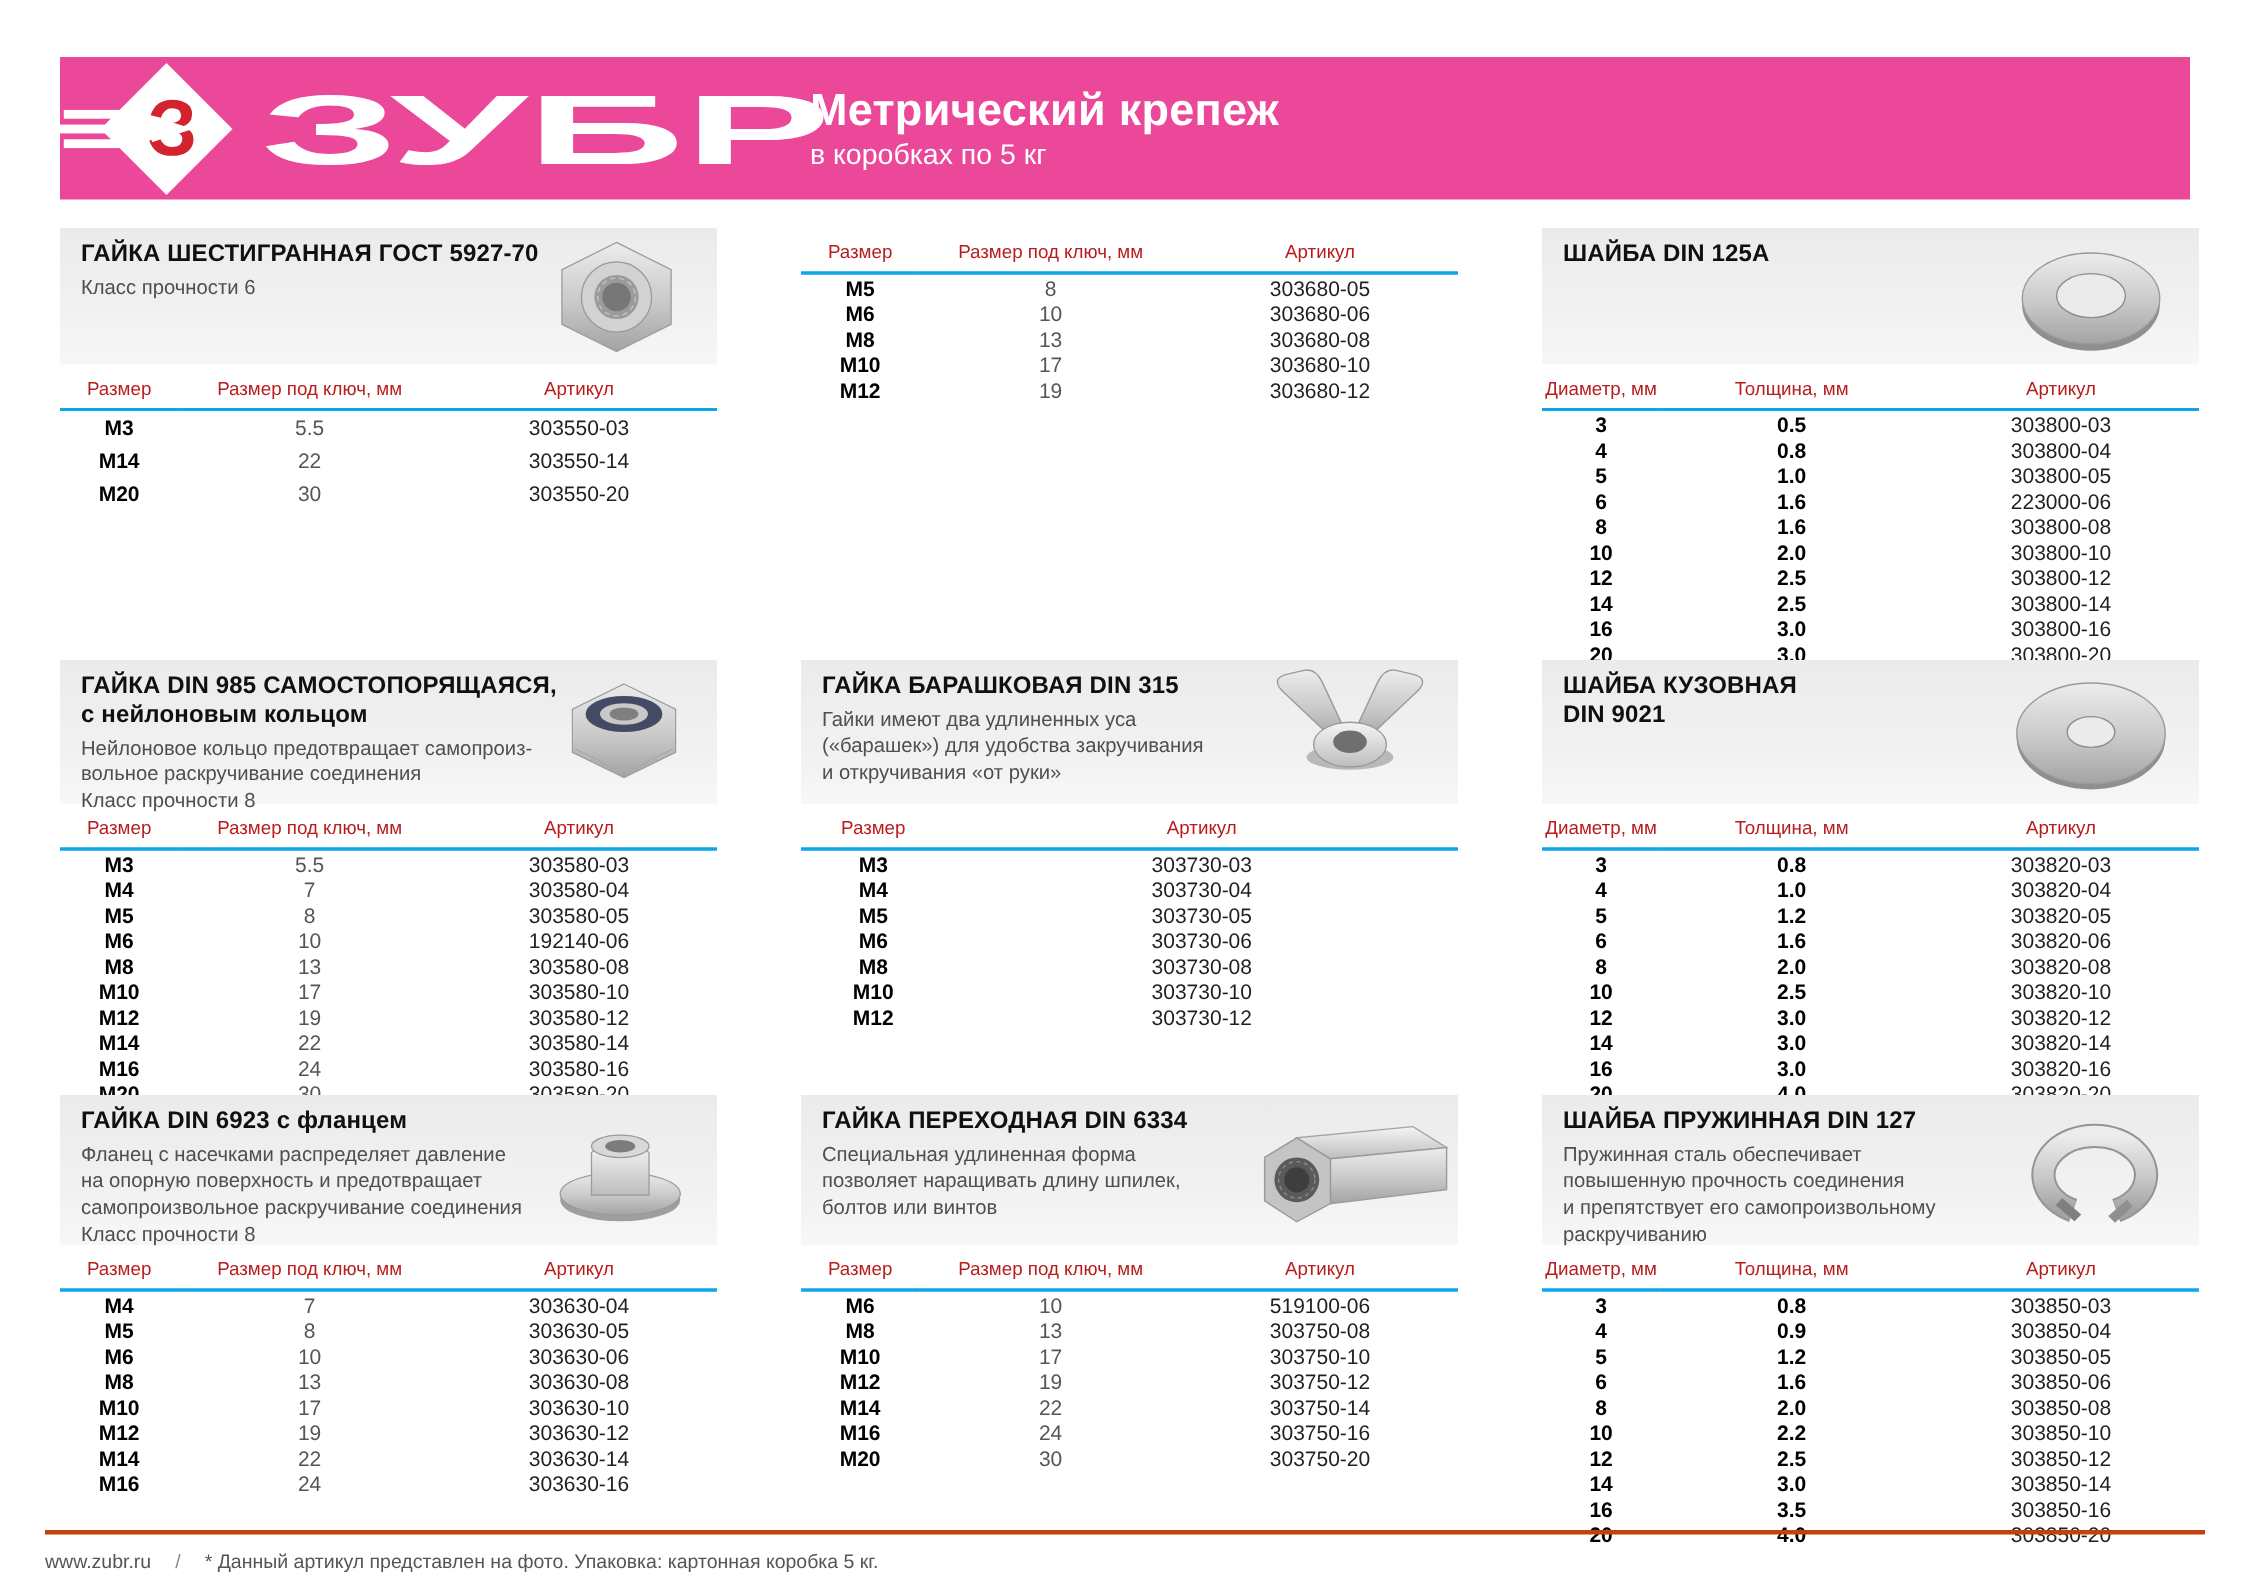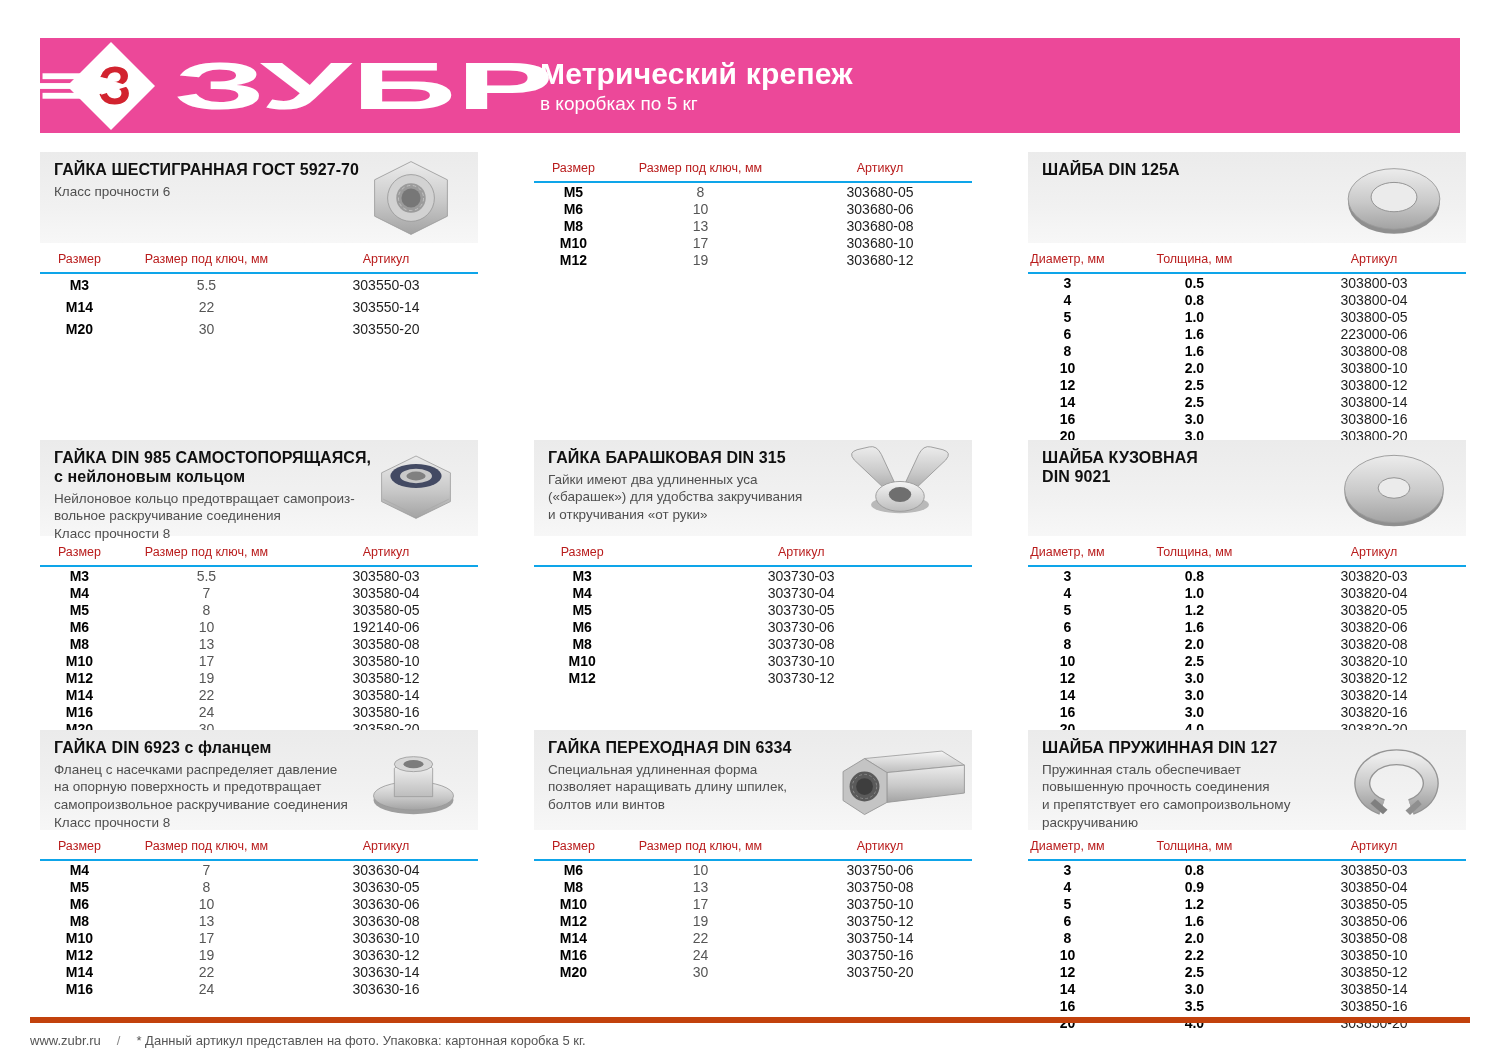--- a/index.html
+++ b/index.html
@@ -52,21 +52,21 @@
   td.mid{color:#555;}
   td.sku{color:#1f1f1f;}
   .cols-3 th:nth-child(1){width:18%}
   .cols-3 th:nth-child(2){width:40%}
   .cols-3 th:nth-child(3){width:42%}
   .cols-2 th:nth-child(1){width:22%}
   .cols-2 th:nth-child(2){width:78%}
   
   .footer{
     position:absolute;left:30px;right:30px;bottom:12px;
-    border-top:6px solid #c2410c;padding-top:10px;
+    border-top:3px solid #c2410c;padding-top:10px;
     display:flex;align-items:baseline;gap:16px;
     font-size:13px;color:#555;
   }
   .footer .sep{color:#8a8a8a;}
   .footer a{color:#555;text-decoration:none;}
 </style>
 </head>
 <body>
 
 <svg width="0" height="0" style="position:absolute" aria-hidden="true">
@@ -567,21 +567,21 @@
           <tr>
             <th>Размер</th>
             <th>Размер под ключ, мм</th>
             <th>Артикул</th>
           </tr>
         </thead>
         <tbody>
           <tr>
             <td class="b">М6</td>
             <td class="mid">10</td>
-            <td class="sku">303750-06</td>
+            <td class="sku">519100-06</td>
           </tr>
           <tr>
             <td class="b">М8</td>
             <td class="mid">13</td>
             <td class="sku">303750-08</td>
           </tr>
           <tr>
             <td class="b">М10</td>
             <td class="mid">17</td>
             <td class="sku">303750-10</td>

